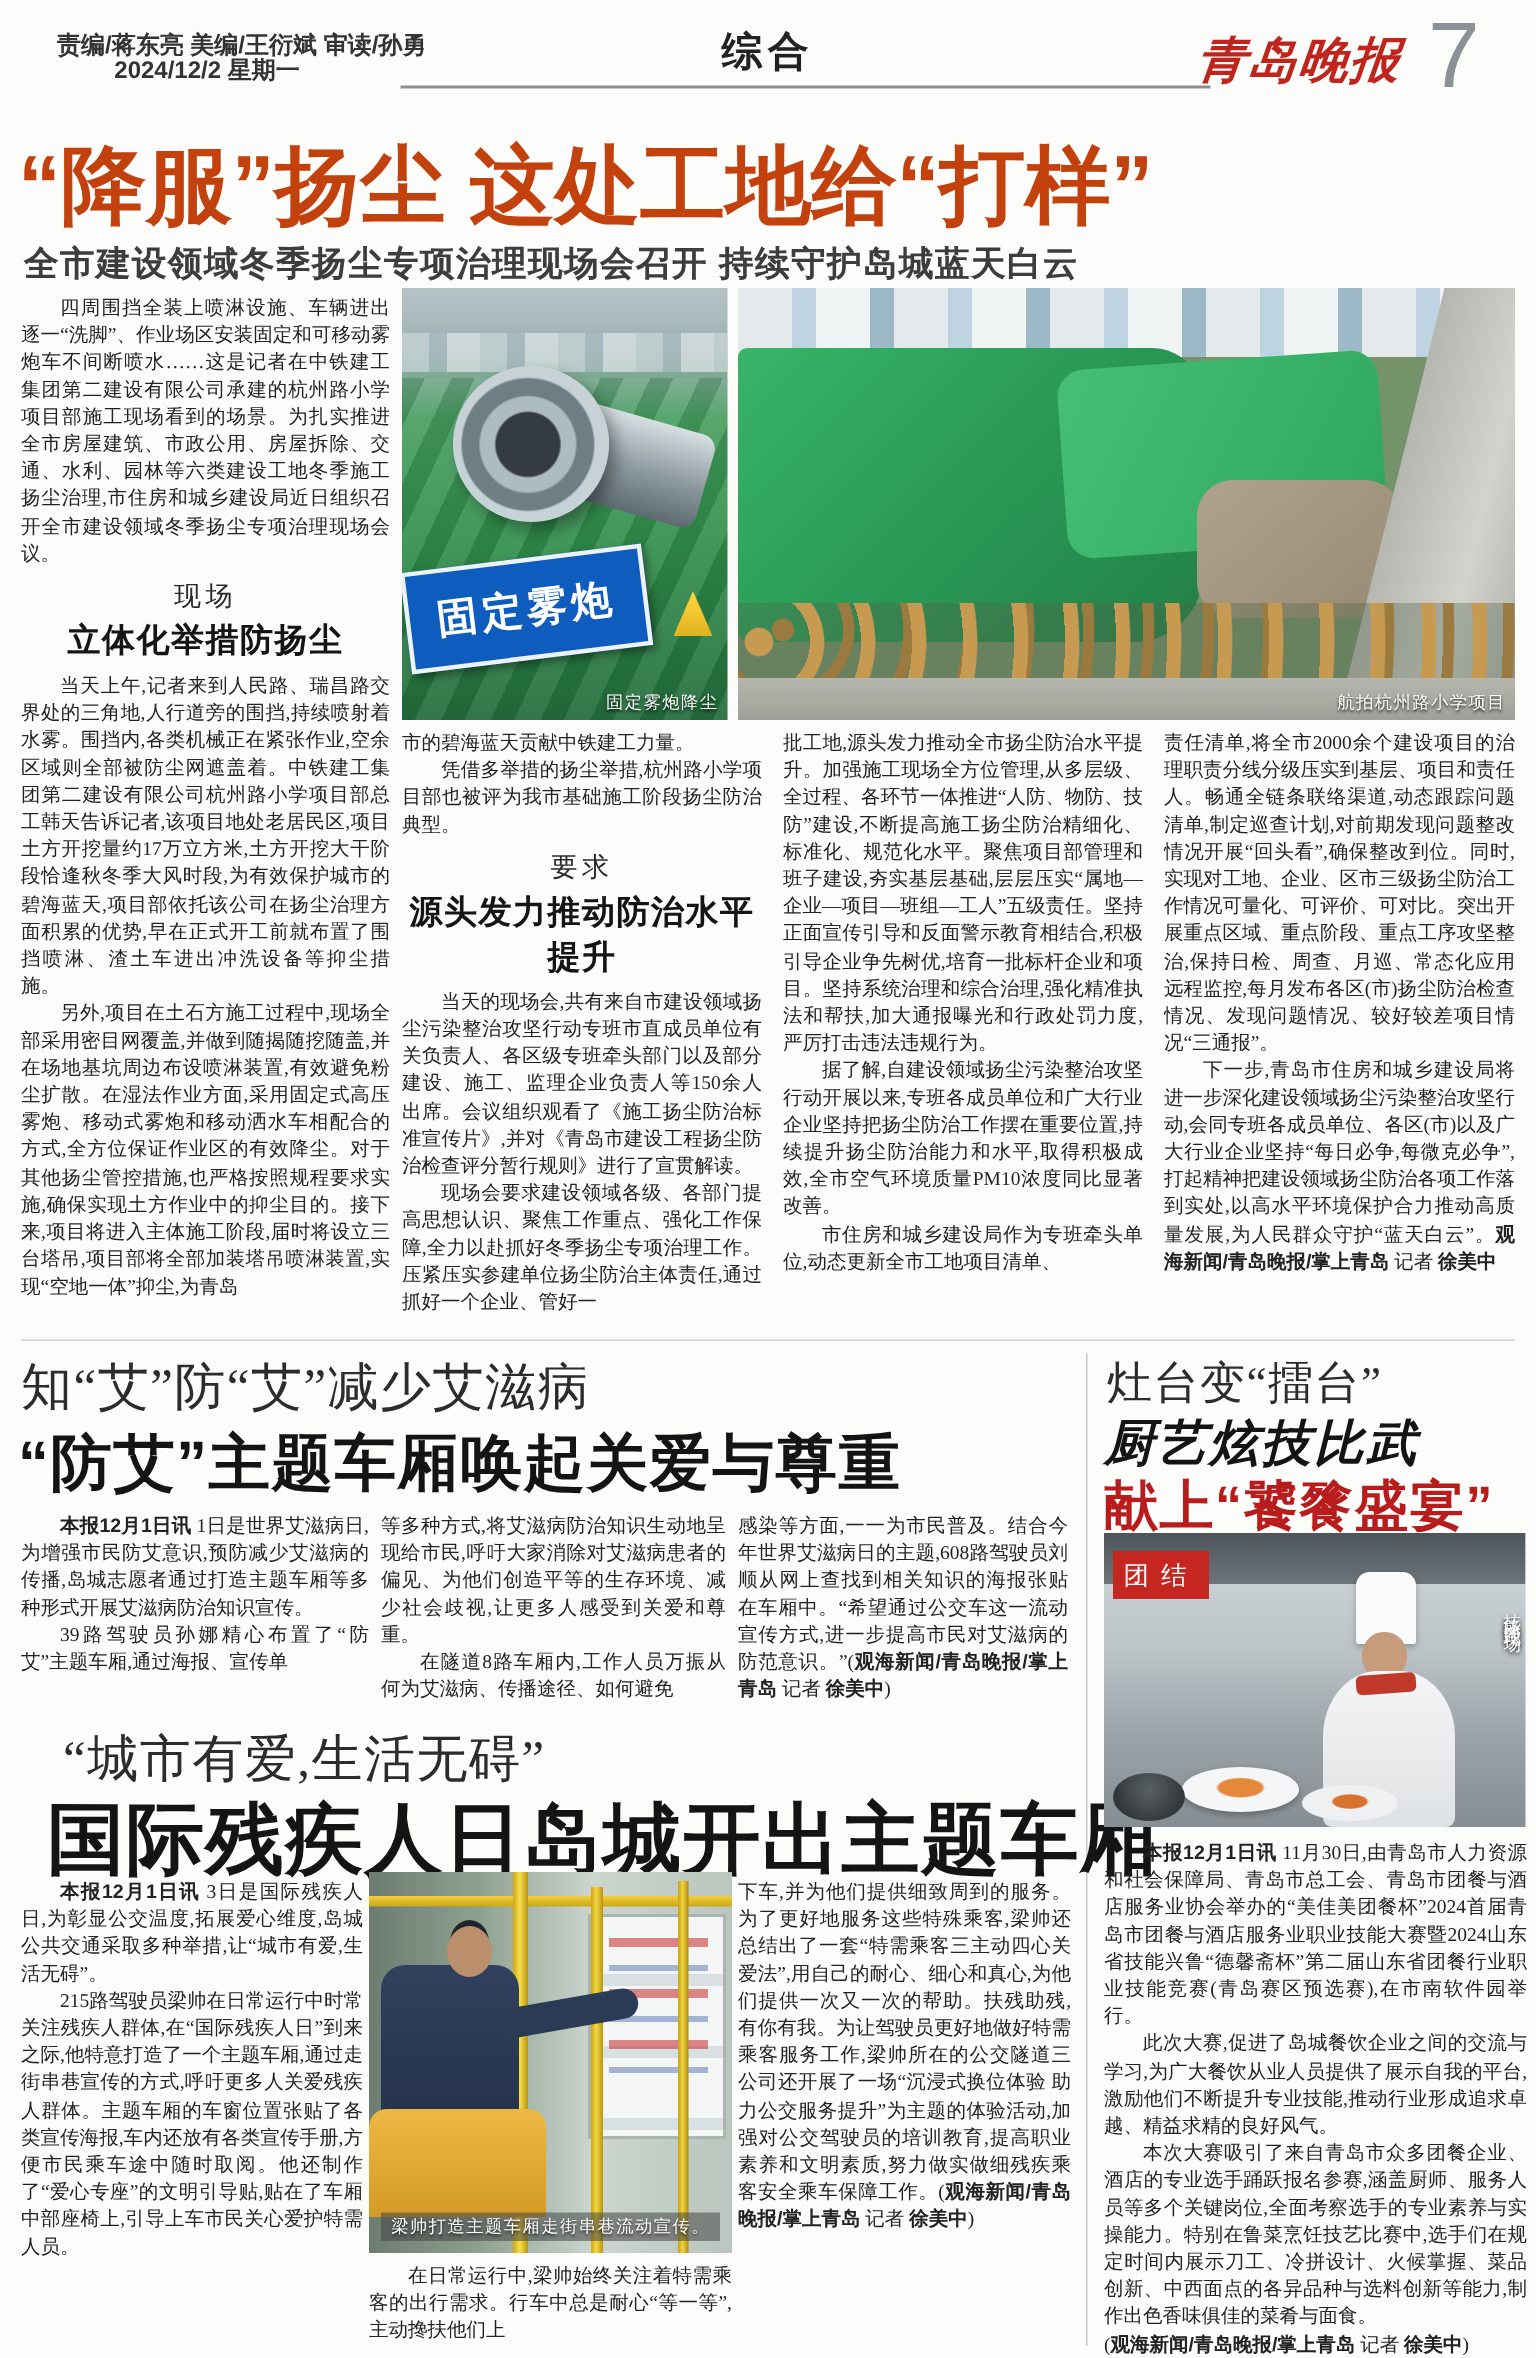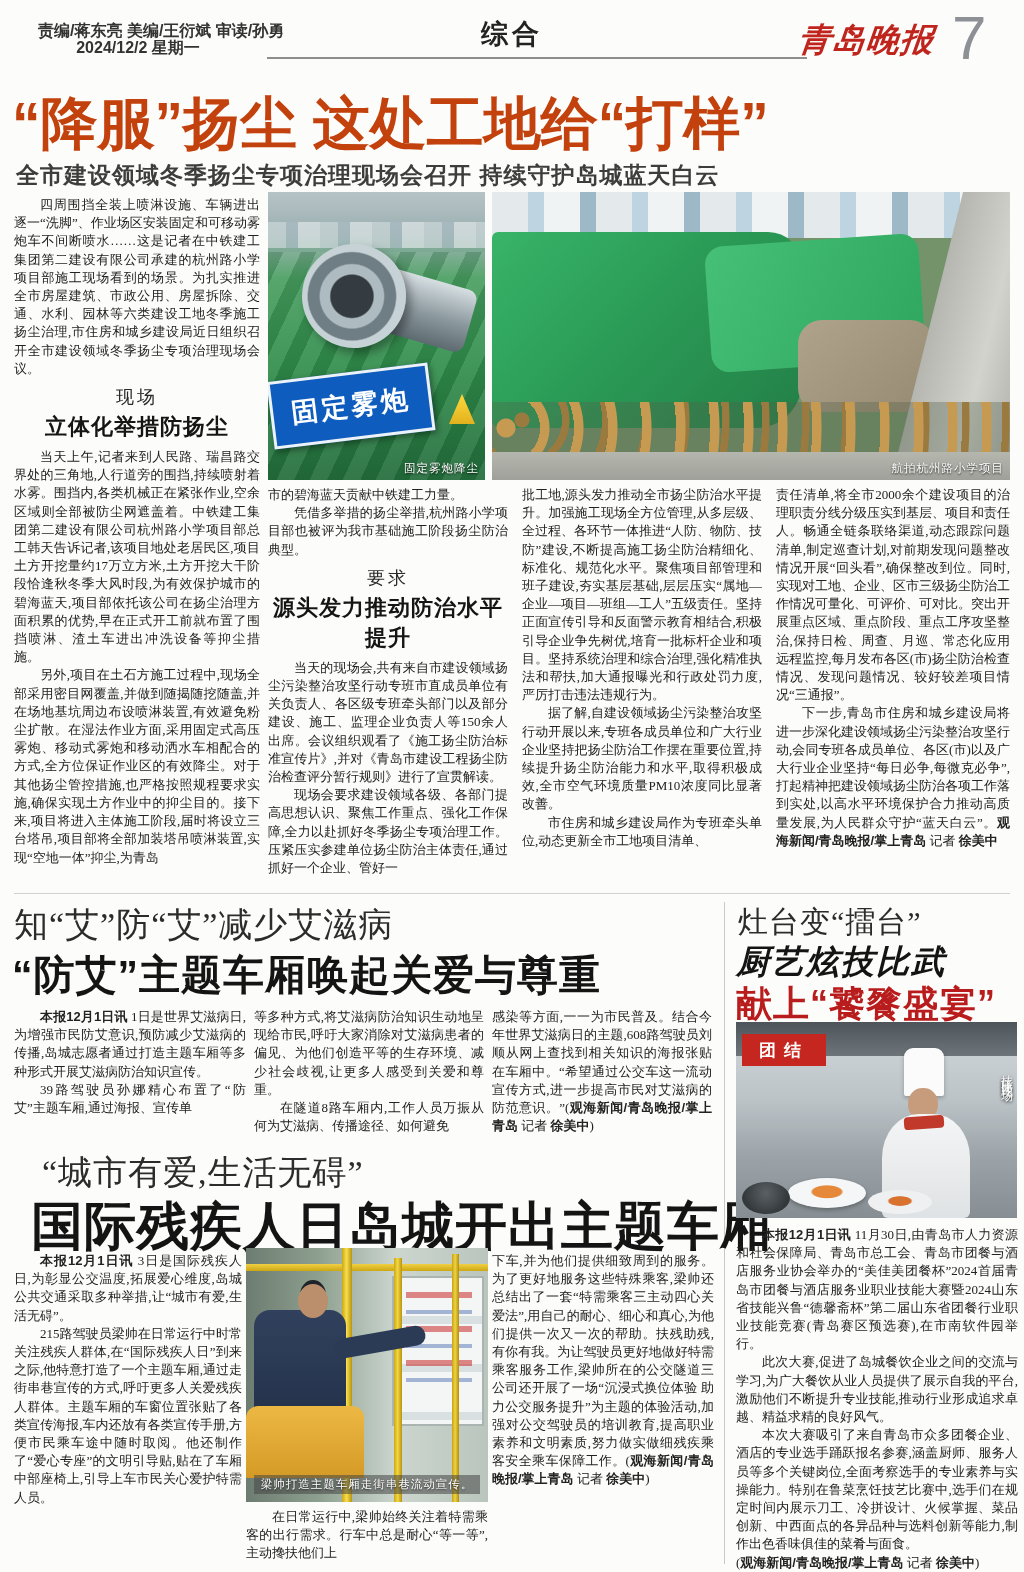--- a/index.html
+++ b/index.html
@@ -58,22 +58,22 @@
   .p2-dirt{left:306px;top:128px;width:136px;height:92px;border-radius:24px;background:linear-gradient(140deg,#b0a38b,#978a72);}
   .p2-road{right:-34px;top:-16px;width:120px;height:360px;transform:rotate(14deg);
            background:linear-gradient(90deg,#b4b6af,#d2d3cc 50%,#a9aba4);}
   .p2-trees{left:0;bottom:26px;width:518px;height:52px;background-color:rgba(84,96,74,.35);
             background-image:repeating-radial-gradient(circle at 14px 26px,#c79a52 0 9px,rgba(0,0,0,0) 10px 34px),
                              repeating-radial-gradient(circle at 30px 18px,#9b7a3f 0 7px,rgba(0,0,0,0) 8px 40px);}
   .p2-road2{left:0;bottom:0;width:518px;height:28px;background:linear-gradient(180deg,#b5b6ae,#9fa099);}
   
   .photo3{left:736px;top:1022px;width:281px;height:196px;background:linear-gradient(180deg,#d2d8da 0%,#bcc3c7 40%,#9aa2a7 70%,#868e93 100%);}
   .p3-hood{left:0;top:0;width:281px;height:34px;background:linear-gradient(#4d555a,#6d757a);}
-  .p3-banner{left:6px;top:12px;width:84px;height:32px;background:#c5261f;color:#fff;display:flex;align-items:center;
-             justify-content:center;font-size:17px;font-weight:700;letter-spacing:8px;}
+  .p3-banner{left:6px;top:12px;width:64px;height:32px;background:#c5261f;color:#fff;display:flex;align-items:center;
+             justify-content:center;font-size:17px;font-weight:400;letter-spacing:8px;}
   .p3-hat{left:168px;top:26px;width:40px;height:48px;background:#fbfbfb;border-radius:9px 9px 2px 2px;box-shadow:0 2px 4px rgba(0,0,0,.25);}
   .p3-face{left:172px;top:66px;width:30px;height:32px;background:#c79c7d;border-radius:48%;}
   .p3-coat{left:146px;top:92px;width:88px;height:104px;background:linear-gradient(180deg,#f4f5f6,#dfe2e4);border-radius:42% 42% 6px 6px;}
   .p3-scarf{left:168px;top:94px;width:40px;height:13px;background:#c0392b;border-radius:4px;transform:rotate(-4deg);}
   .p3-plate1{left:52px;bottom:10px;width:78px;height:30px;border-radius:50%;
              background:radial-gradient(ellipse at 50% 46%,#e6883a 0 26%,#f5f6f7 30% 100%);box-shadow:0 2px 4px rgba(0,0,0,.3);}
   .p3-plate2{left:132px;bottom:4px;width:64px;height:24px;border-radius:50%;
              background:radial-gradient(ellipse at 50% 46%,#d9722e 0 24%,#eef0f1 28% 100%);}
   .p3-pot{left:6px;bottom:4px;width:48px;height:32px;border-radius:50%;background:radial-gradient(circle at 50% 35%,#5a6165,#33383b 70%);}
   .p3-vcap{position:absolute;right:3px;top:44px;writing-mode:vertical-rl;color:#fff;font-size:11.5px;

